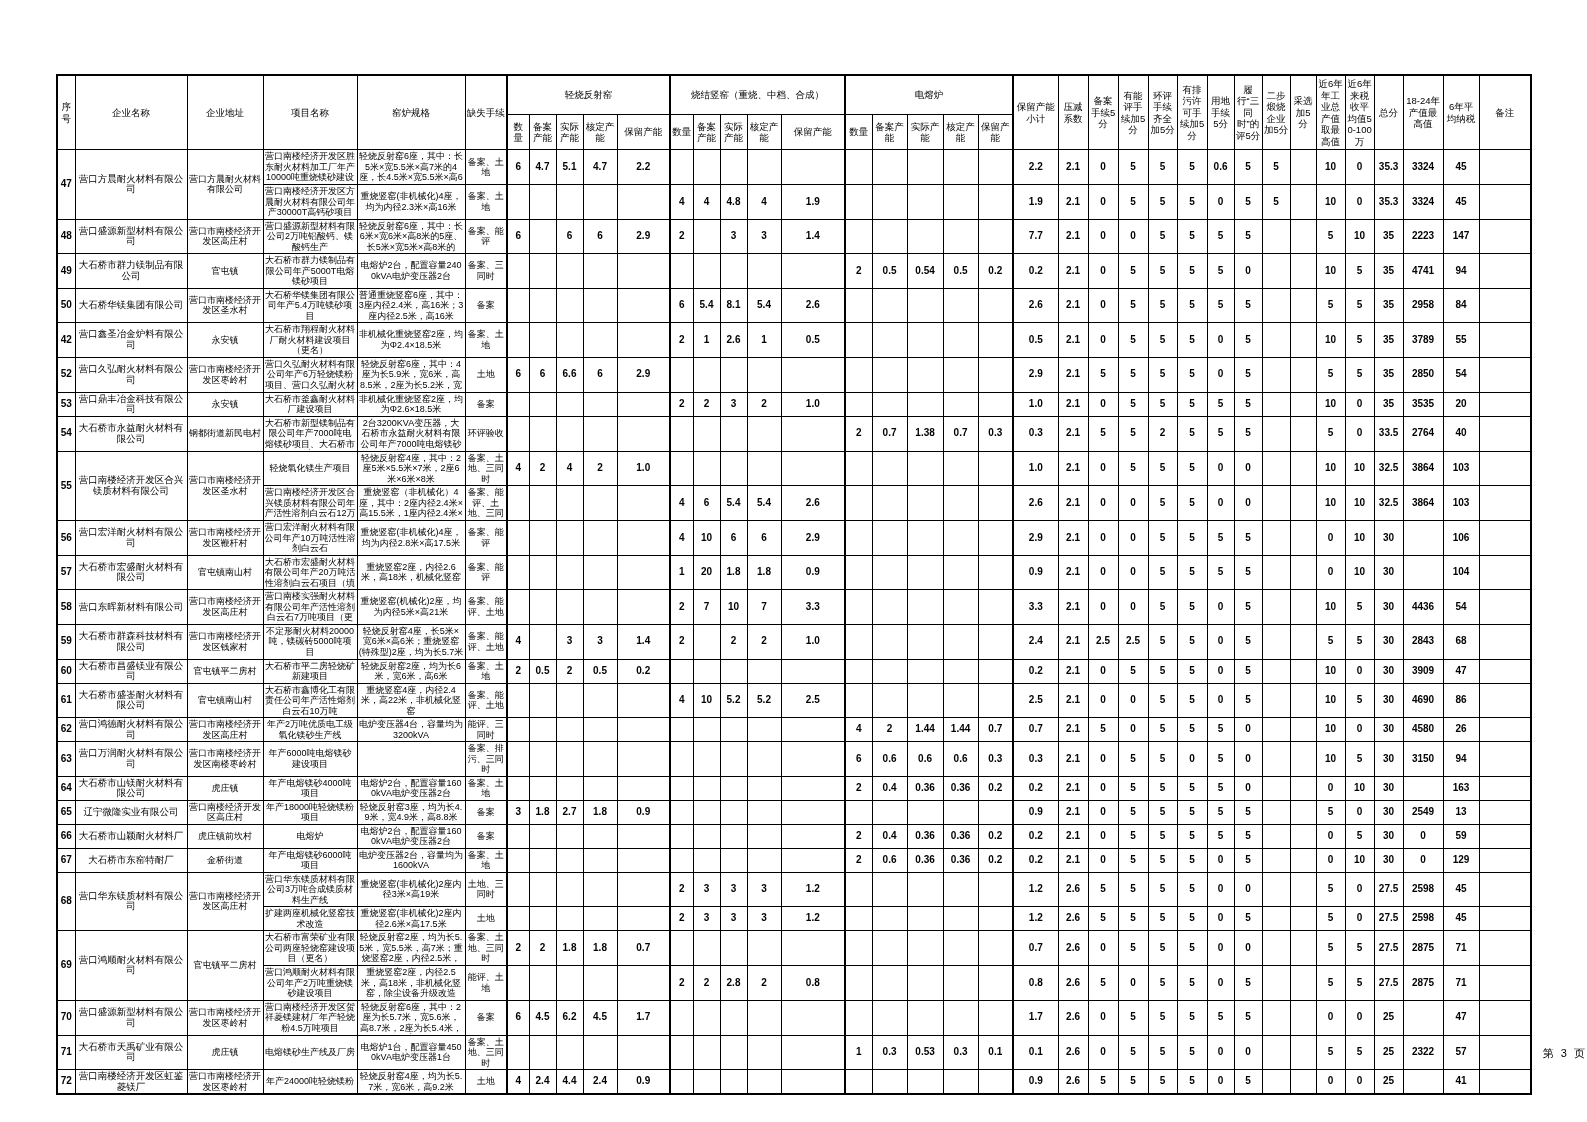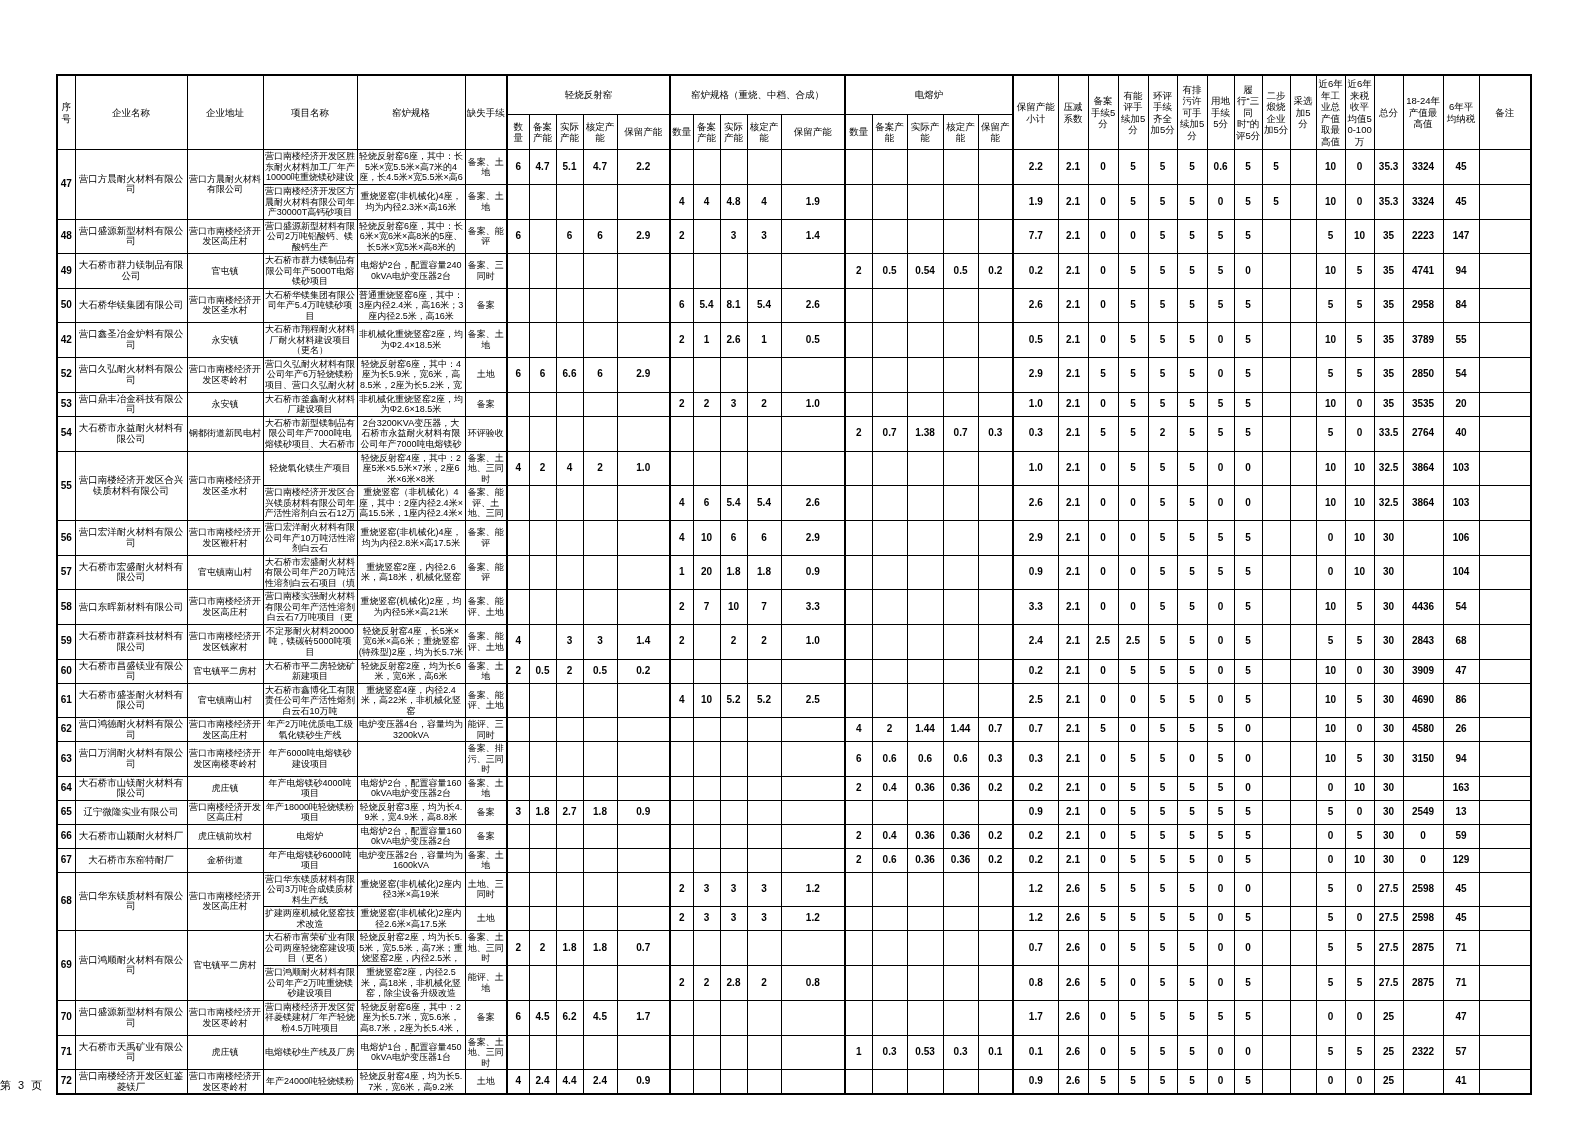--- a/index.html
+++ b/index.html
@@ -19,22 +19,22 @@
   }
   .grid thead th { font-size:9.5px; font-weight:normal; line-height:11.5px; padding:2px 1px; }
   .grid td { font-size:9px; line-height:10.5px; }
   .grid td .c { max-height:32px; overflow:hidden; }
   .grid td.num, .grid td.score { font-size:10px; font-weight:bold; }
   .grid td.txt { font-size:9px; }
   .grid td.co { font-size:9.5px;text-align:center; }
   th.secL, td.secL { border-left:2px solid #000; }
   thead tr.r1 th { height:34px; }
   .footer {
-    position:absolute; left:0; right:8px; top:1046px; text-align:left;
-    font-size:11px; letter-spacing:2px;margin-top:32px;
+    position:absolute; left:0; right:0; top:1046px; text-align:right;
+    font-size:11px; letter-spacing:2px;
   }
 </style>
 </head>
 <body>
 
 <div class="sheet">
   <table class="grid">
     <colgroup id="cols">
         <col style="width: 18px;">
         <col style="width: 112px;">
@@ -76,21 +76,21 @@
       </colgroup>
     <thead>
         <tr class="r1">
           <th rowspan="2">序号</th>
           <th rowspan="2">企业名称</th>
           <th rowspan="2">企业地址</th>
           <th rowspan="2">项目名称</th>
           <th rowspan="2">窑炉规格</th>
           <th rowspan="2">缺失手续</th>
           <th colspan="5" class="secL">轻烧反射窑</th>
-          <th colspan="5" class="secL">窑炉规格（重烧、中档、合成）</th>
+          <th colspan="5" class="secL">烧结竖窑（重烧、中档、合成）</th>
           <th colspan="5" class="secL">电熔炉</th>
           <th rowspan="2" class="secL">保留产能小计</th>
           <th rowspan="2">压减系数</th>
           <th rowspan="2">备案手续5分</th>
           <th rowspan="2">有能评手续加5分</th>
           <th rowspan="2">环评手续齐全加5分</th>
           <th rowspan="2">有排污许可手续加5分</th>
           <th rowspan="2">用地手续5分</th>
           <th rowspan="2">履行“三同时”的评5分</th>
           <th rowspan="2">二步煅烧企业加5分</th>

